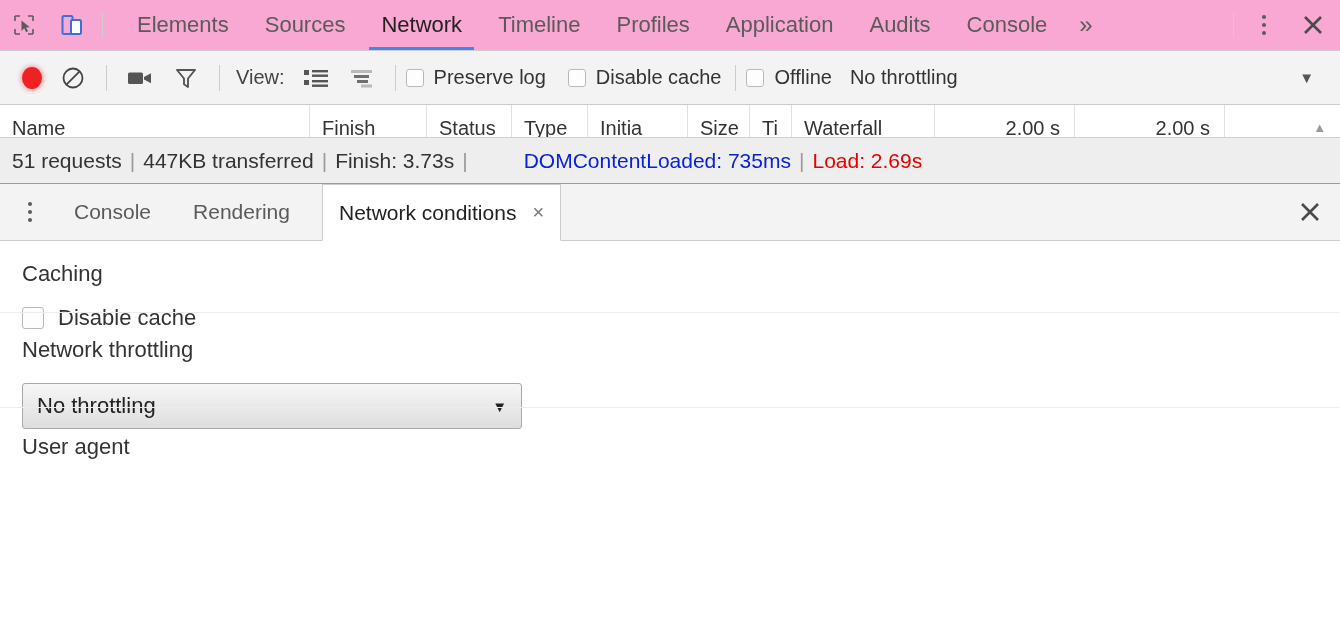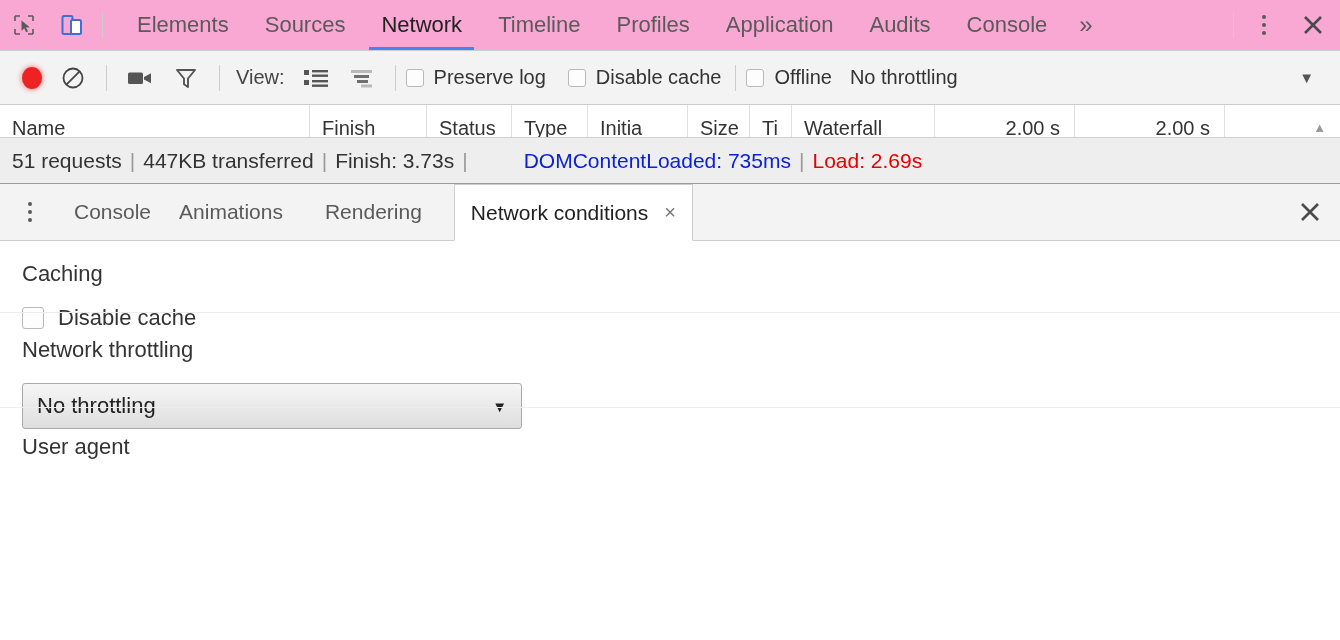--- a/index.html
+++ b/index.html
@@ -543,23 +543,20 @@
 
   <div class="drawer-tabbar">
     <div class="drawer-kebab">
       <i></i>
         <i></i>
         <i></i>
     </div>
     <div class="drawer-tab">
       <span>Console</span>
     </div>
-    <div class="drawer-tab">
-      <span>Animations</span>
-    </div>
     <div class="drawer-tab" style="margin-left:14px">
       <span>Rendering</span>
     </div>
     <div class="drawer-tab active" style="margin-left:18px">
       <span>Network conditions</span>
       <span class="tab-x">×</span>
     </div>
     <div class="drawer-close">
       <svg width="24" height="24" viewBox="0 0 24 24" aria-hidden="true">
         <path d="M4 4 L20 20 M20 4 L4 20" stroke="#4a4a4a" stroke-width="2.6" fill="none"></path>

